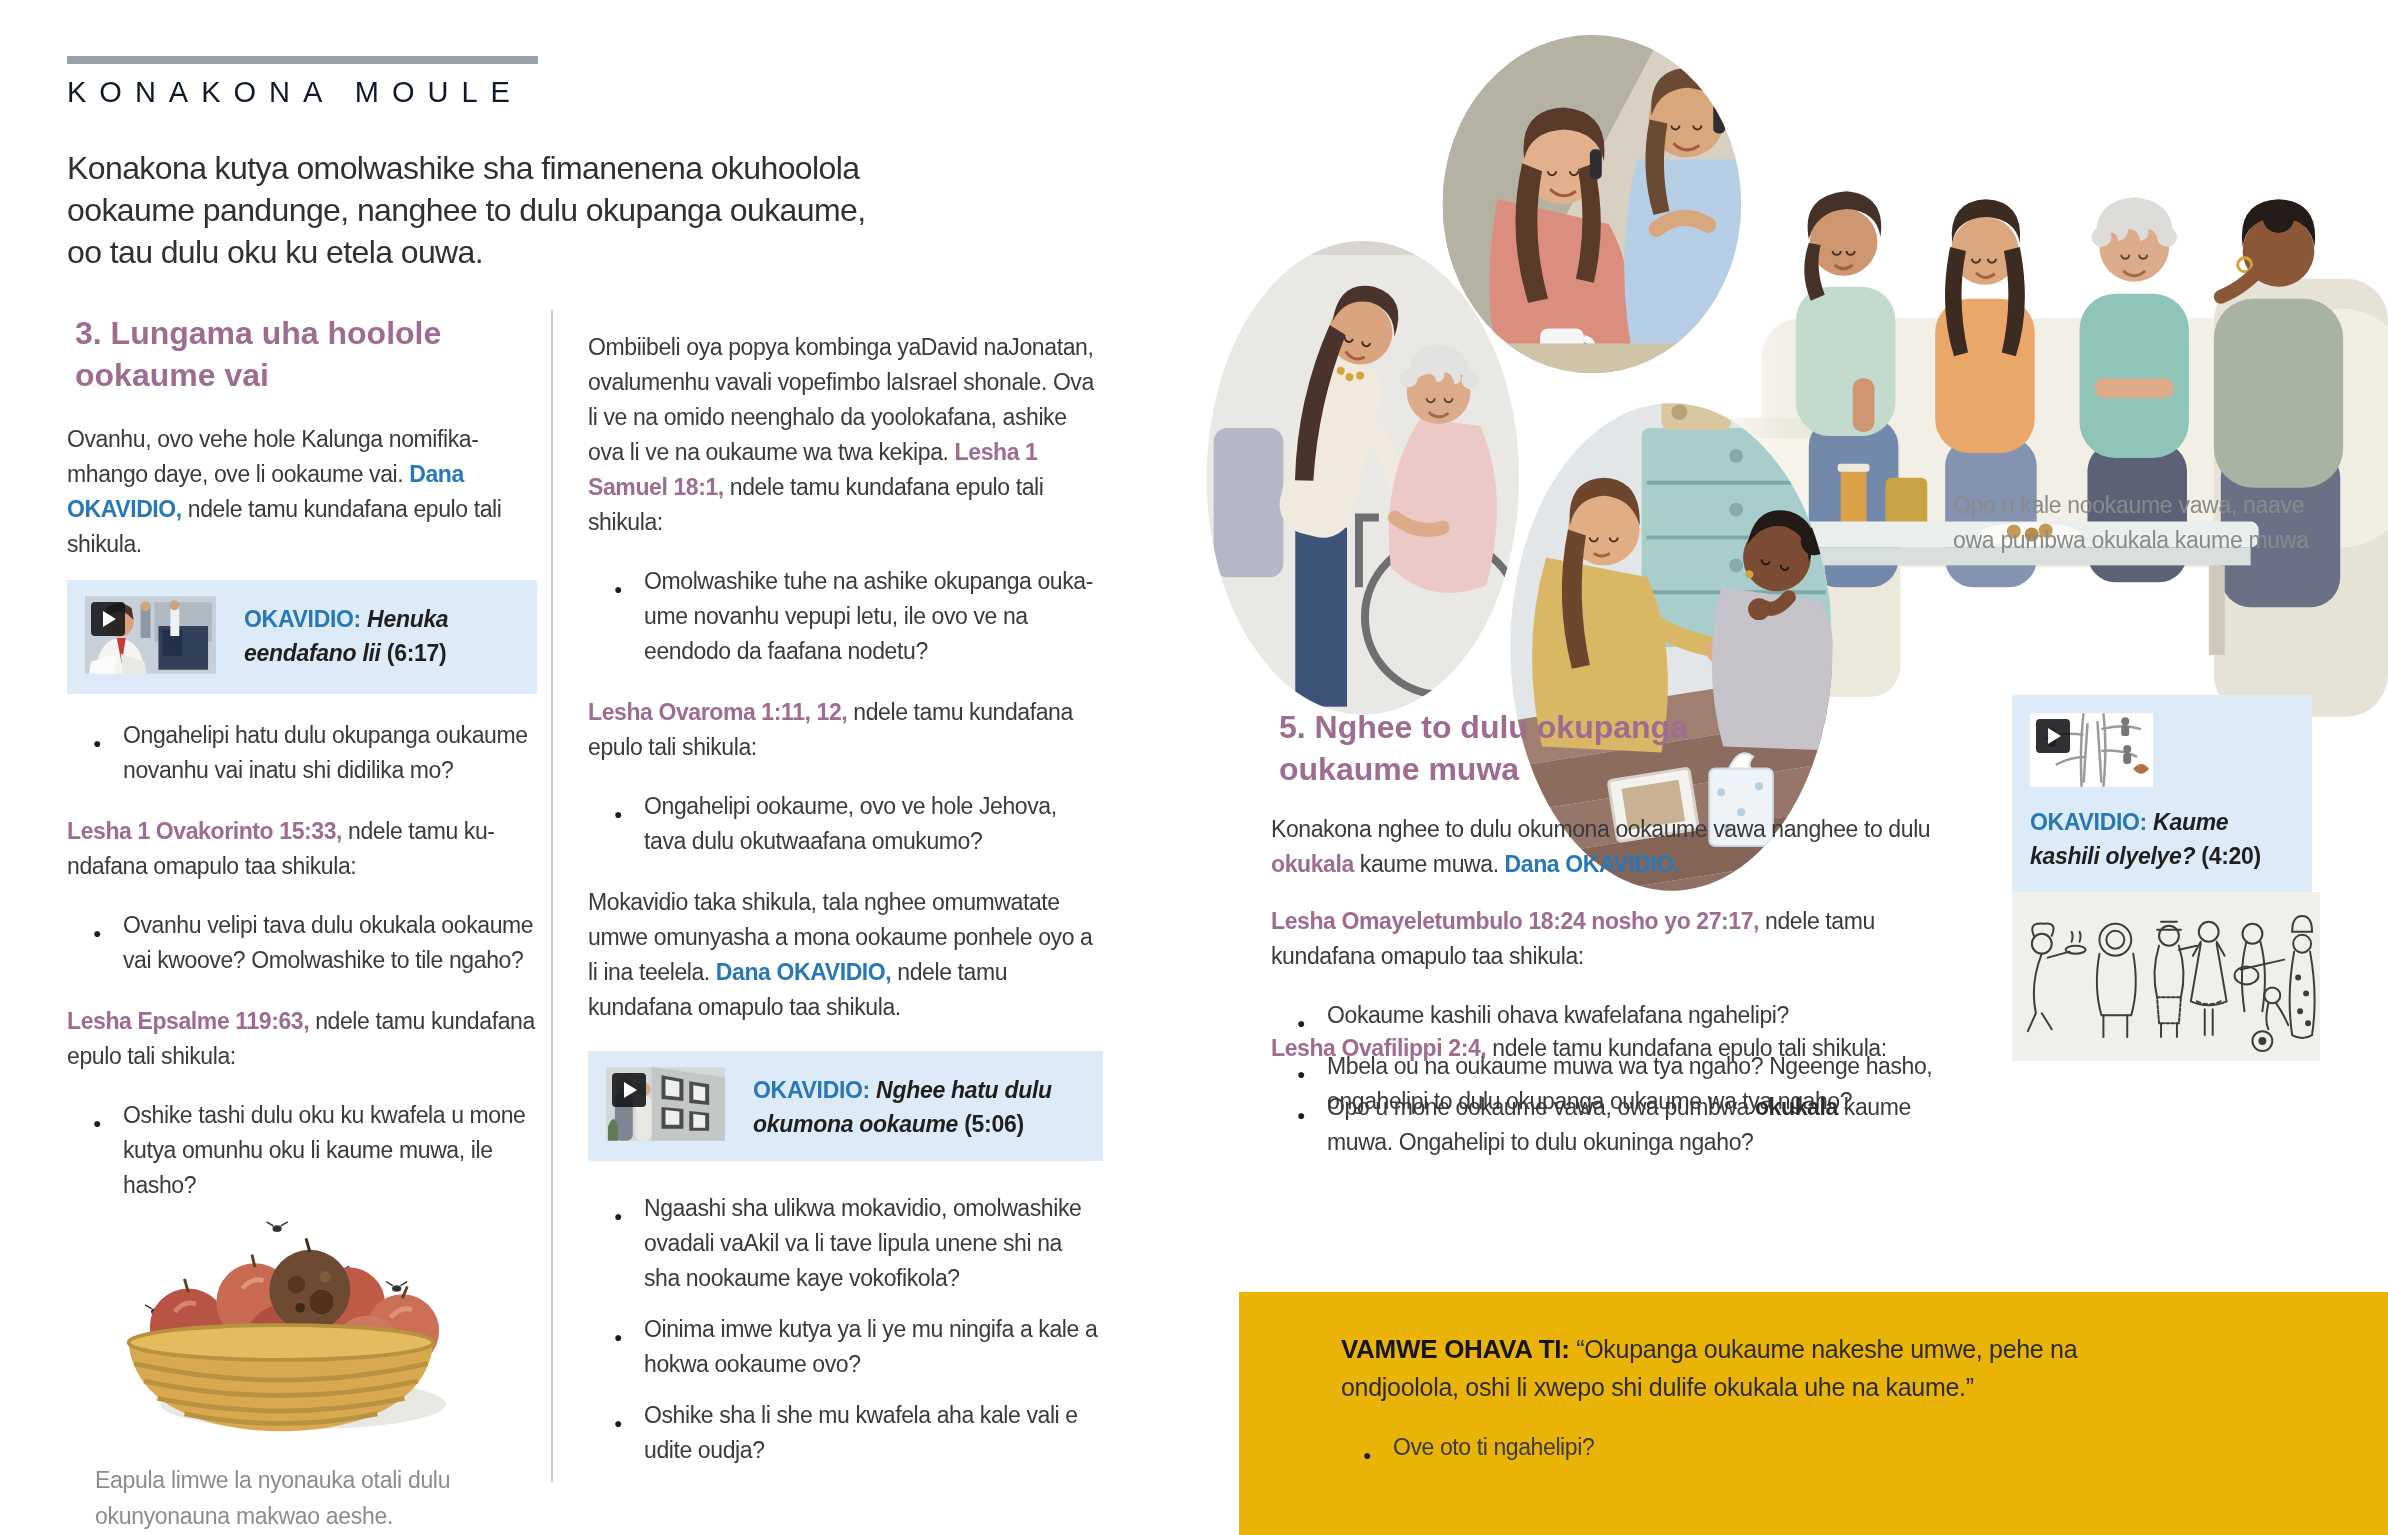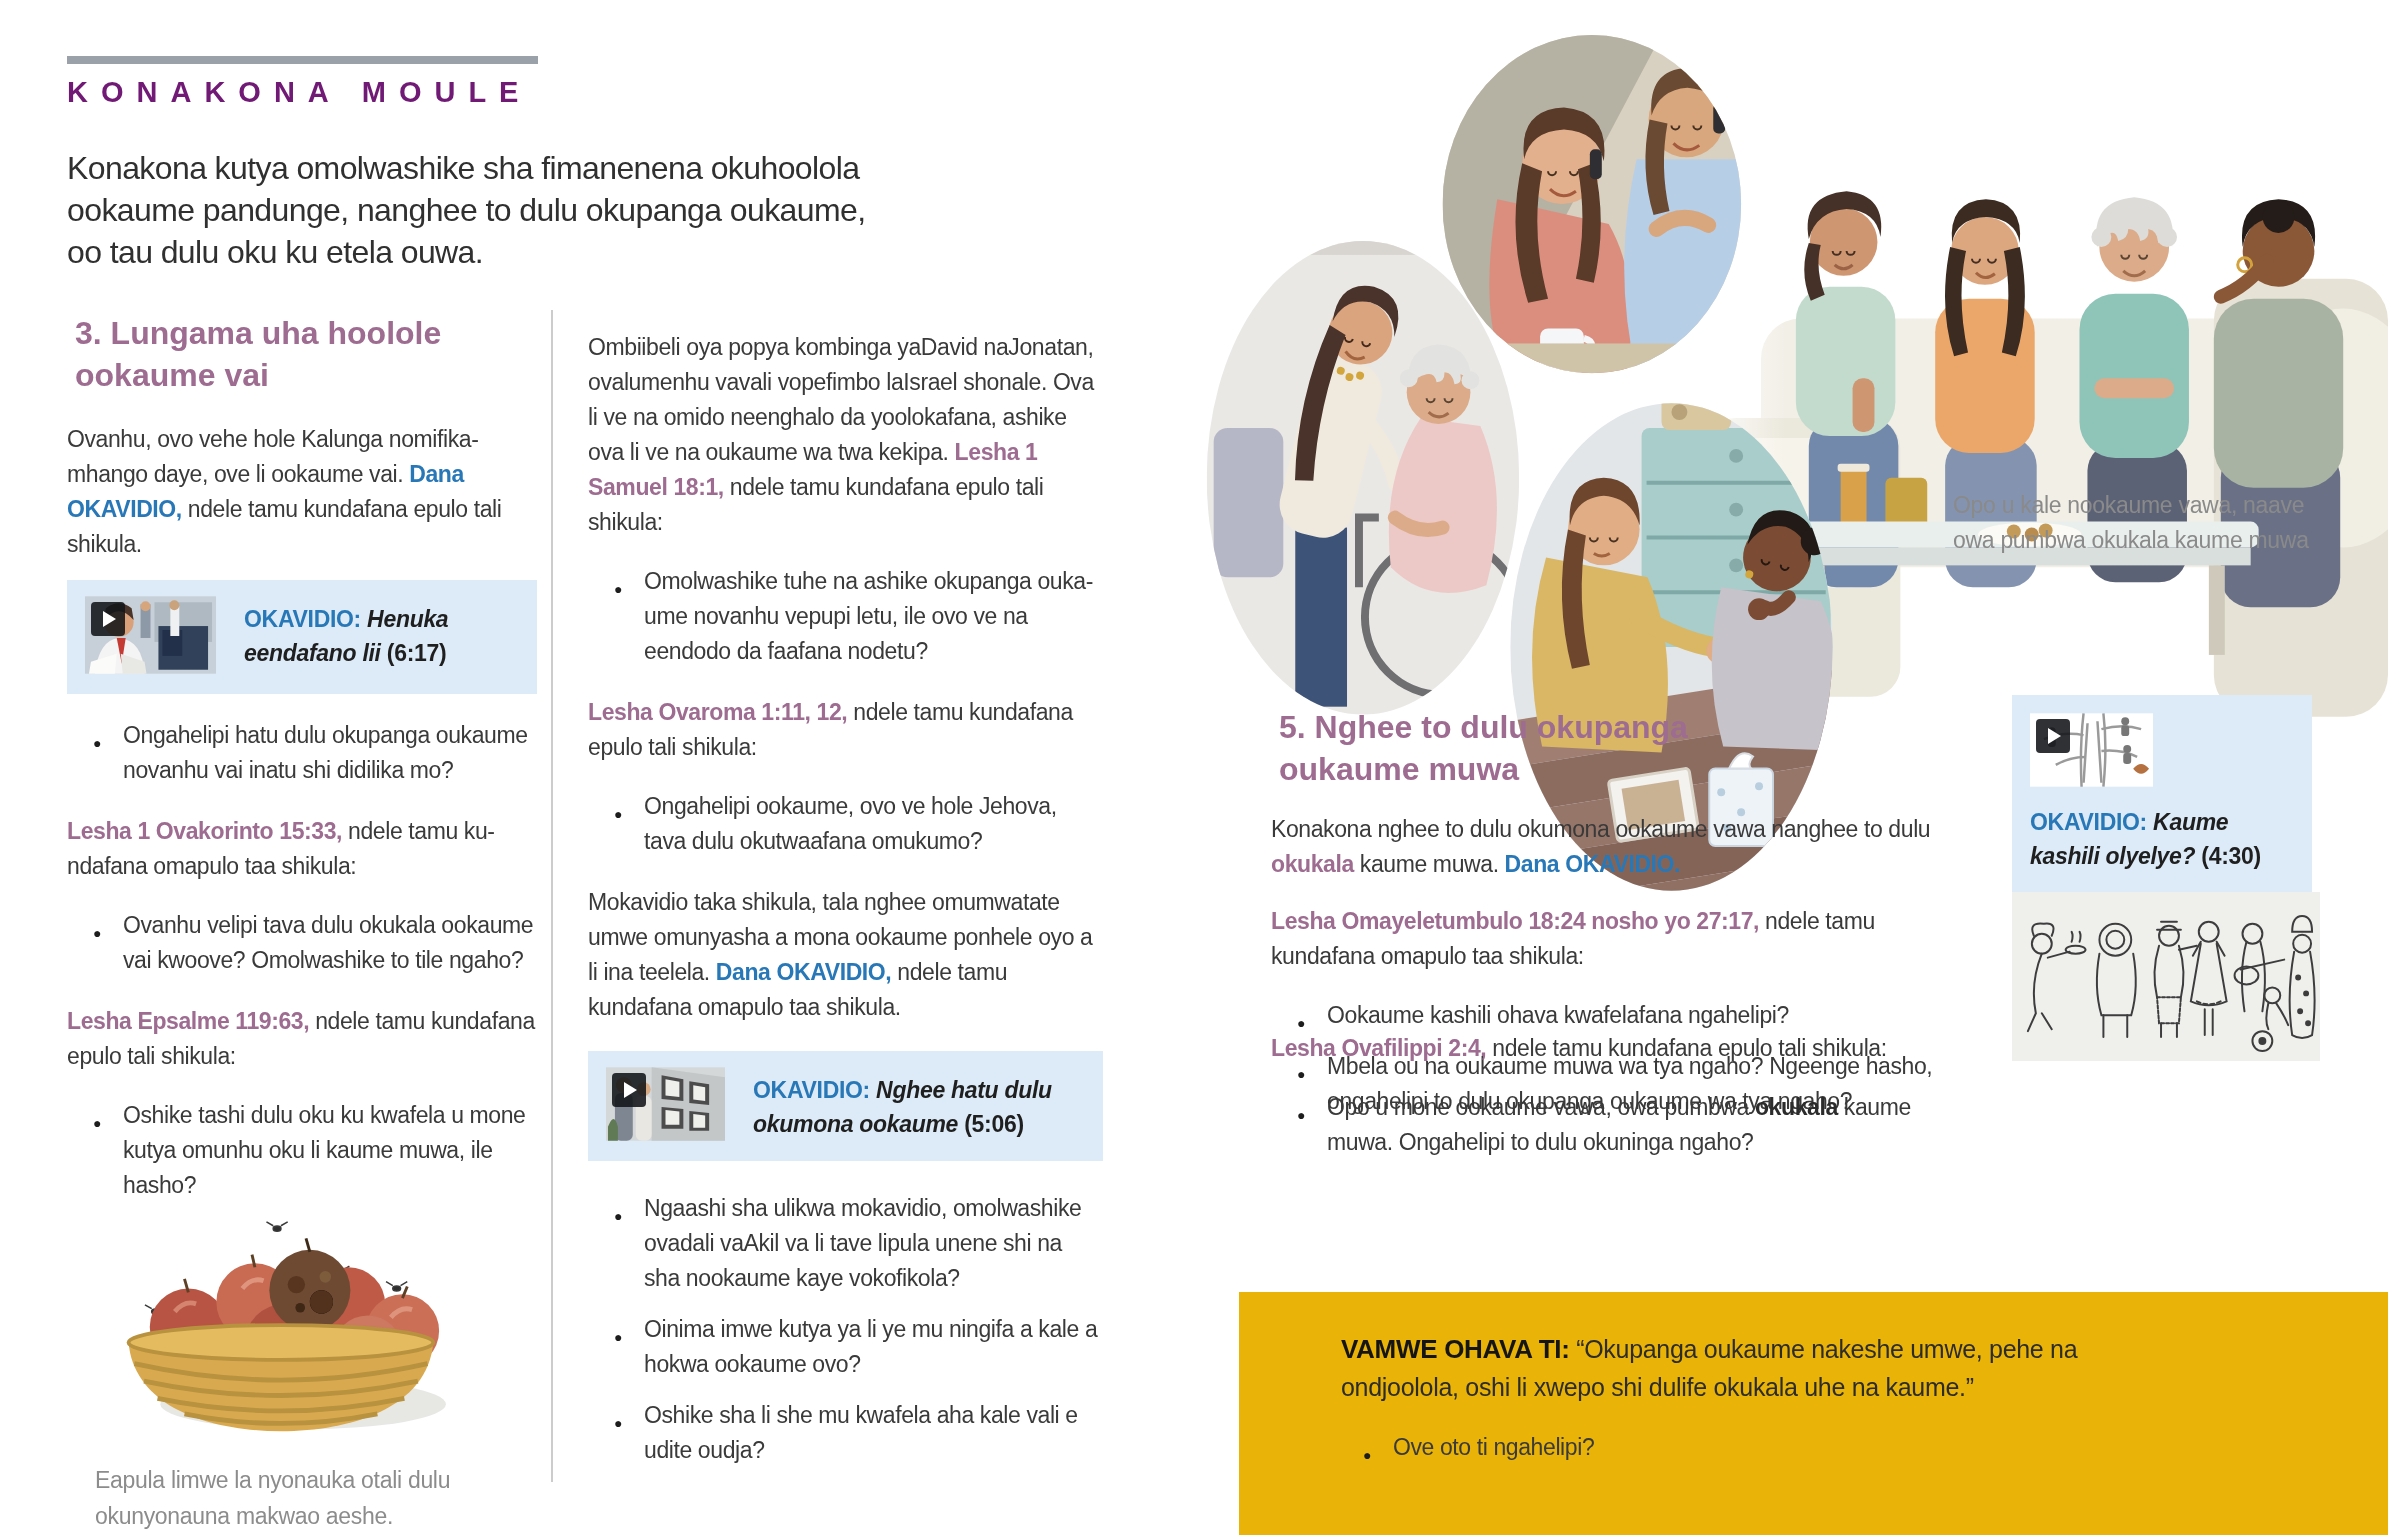--- a/index.html
+++ b/index.html
@@ -5,21 +5,21 @@
   html,body{margin:0;padding:0;}
   body{
     width:2388px;height:1535px;position:relative;overflow:hidden;
     background:#ffffff;font-family:"Liberation Sans",sans-serif;
     color:#3a3a3a;
   }
   .abs{position:absolute;}
 
   
   .kicker-bar{left:67px;top:56px;width:471px;height:8px;background:#9aa1a8;}
-  .kicker{left:67px;top:76px;font-size:29px;font-weight:bold;letter-spacing:13px;color:#701a75;}
+  .kicker{left:67px;top:76px;font-size:29px;font-weight:normal;letter-spacing:13px;color:#0f172a;}
 
   .intro{left:67px;top:147px;width:836px;font-size:32px;line-height:42px;letter-spacing:-0.6px;color:#303030;}
 
   
   .col1{left:67px;top:304px;width:470px;}
   .col2{left:588px;top:304px;width:515px;}
   .divider{left:551px;top:310px;width:2px;height:1172px;background:#cccccc;}
 
   .sec-heading{font-size:32px;line-height:42px;font-weight:bold;color:#9d6c90;white-space:pre-line;margin:8px;}
   .body-text{font-size:23px;line-height:35px;letter-spacing:-0.4px;color:#3a3a3a;margin:26px 0 0 0;}
@@ -491,21 +491,21 @@
         <circle cx="98" cy="36" r="4"></circle>
           <rect x="94" y="40" width="8" height="11" rx="3"></rect>
       </g>
       <path d="M104 56 q8 -10 16 0 q-8 10 -16 0 z" fill="#b5713f"></path>
     </svg>
     <div class="play"></div>
   </div>
   <div class="vtext">
     <span class="vlabel">OKAVIDIO:</span>
     <span class="vtitle">Kaume kashili olyelye?</span>
-    <span class="vdur">(4:30)</span>
+    <span class="vdur">(4:20)</span>
   </div>
 </div>
 
 <div class="abs cartoon-box">
   <svg width="308" height="169" viewBox="0 0 310 170">
     <rect width="310" height="170" fill="#efefec"></rect>
     <g stroke="#3d3d3d" stroke-width="2" fill="none" stroke-linecap="round">
 
       <circle cx="30" cy="52" r="10"></circle>
       <path d="M22 44 q-6 -14 10 -12 q14 -2 8 12"></path>

